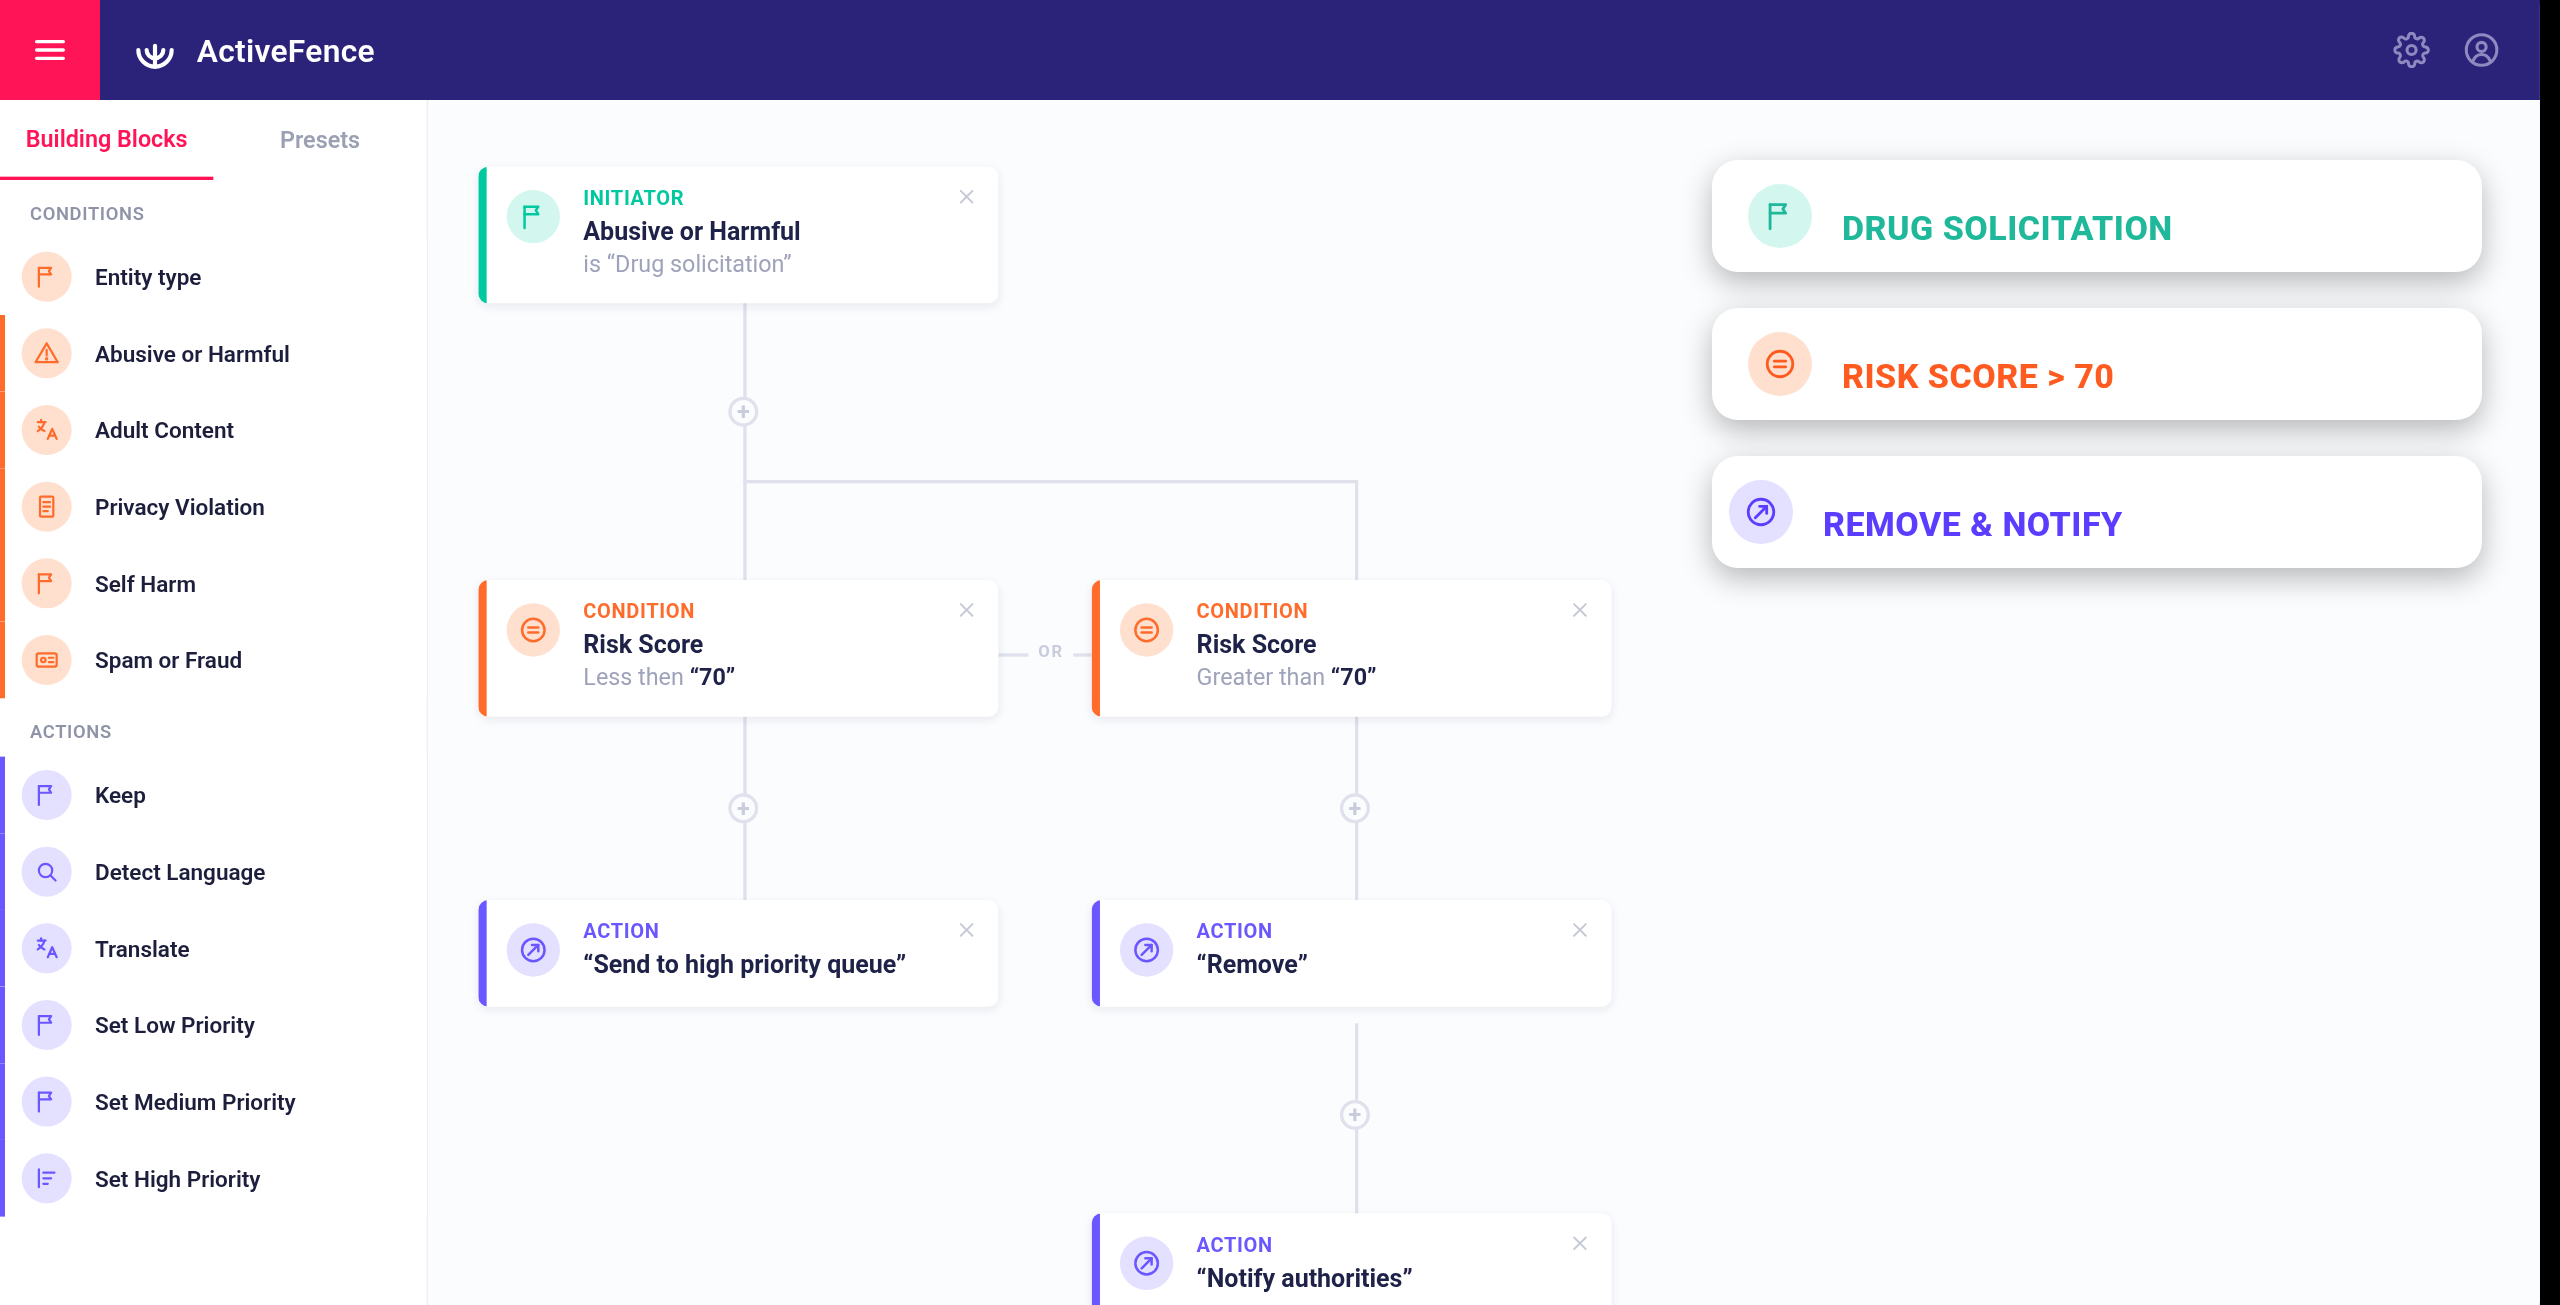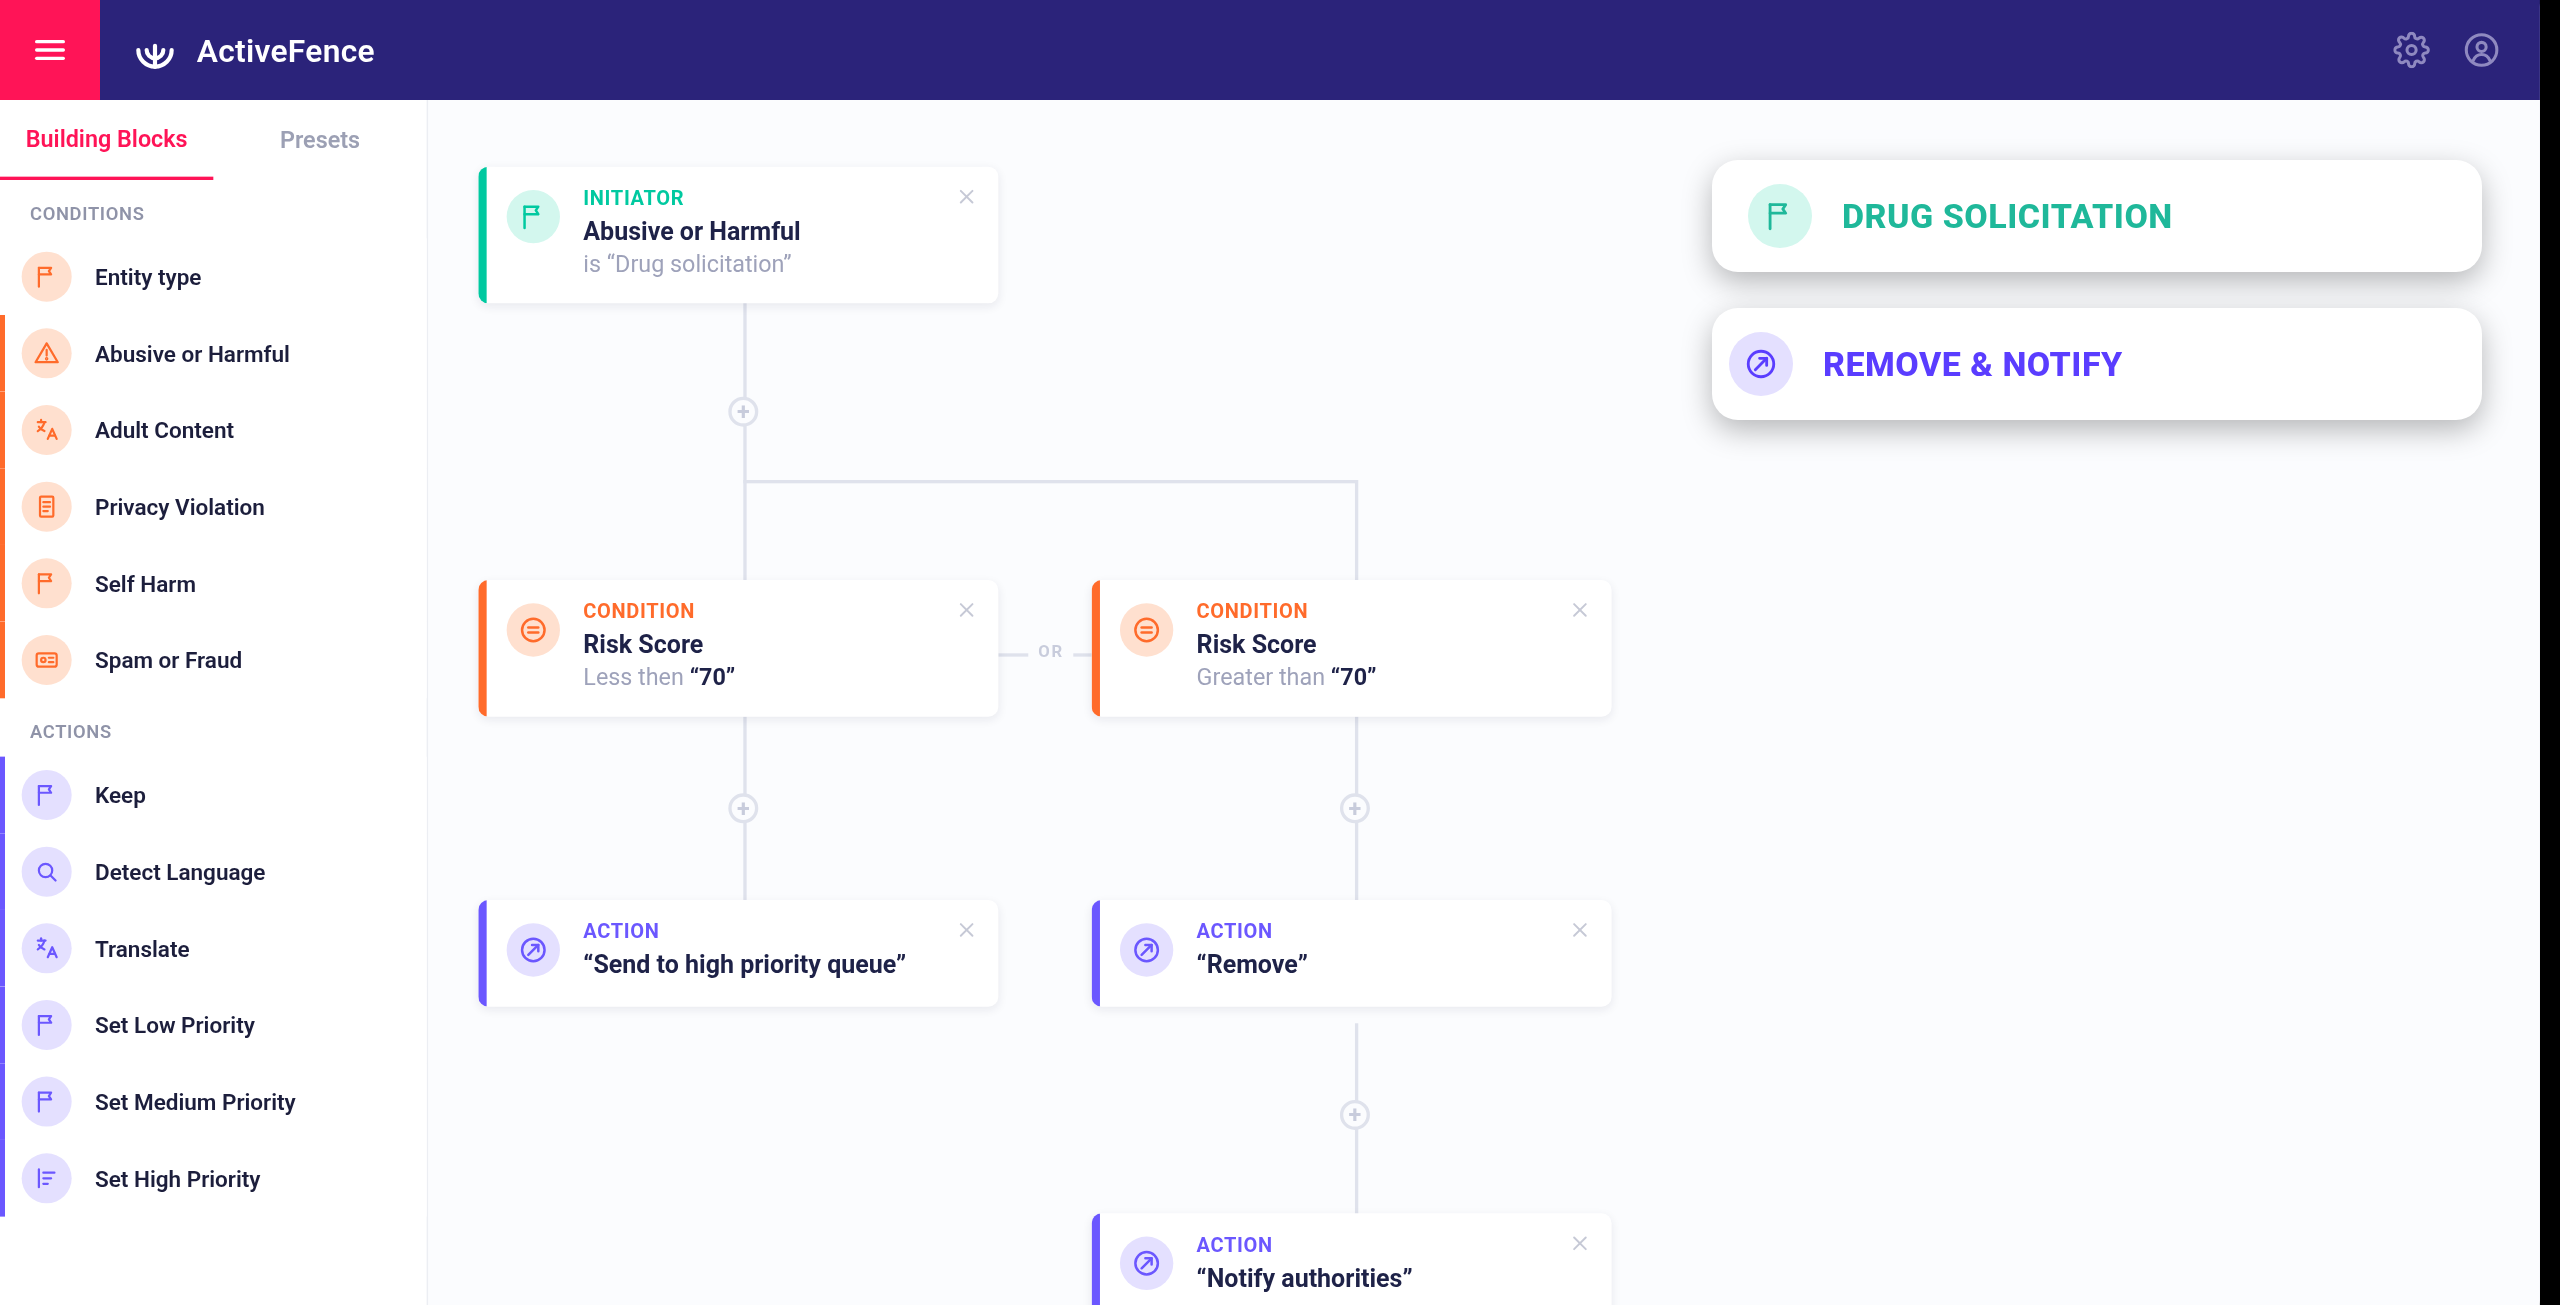--- a/index.html
+++ b/index.html
@@ -58,21 +58,21 @@
 
   
   .vline { position:absolute; width:2px; background:#dfe2ec;}
   .hline { position:absolute; height:2px; background:#dfe2ec;}
   .plus  { position:absolute; width:18px; height:18px; border:2px solid #dfe2ec; border-radius:50%; background:#fbfcfe; display:flex; align-items:center; justify-content:center; color:#c8ccdc; font-size:14px; font-weight:700; cursor:pointer;}
   .or-lbl{ position:absolute; font-size:10px; color:#c8ccdc; font-weight:700; letter-spacing:1px; background:#fbfcfe; padding:0 6px;}
 
   
   .float-panel { position:absolute; left:1712px; top:160px; width:770px; display:flex; flex-direction:column; gap:36px; z-index:50;}
   .add-btn { background:#1fcaa2; color:#fff; border-radius:26px; padding:26px 44px; font-size:37px; font-weight:600; cursor:pointer; box-shadow:0 10px 24px rgba(0,0,0,.25);}
-  .card { background:#fff; border-radius:26px; padding:24px 36px; display:flex; align-items:center; gap:30px; font-size:34px; font-weight:800; letter-spacing:.5px; box-shadow:0 10px 30px rgba(0,0,0,.28);}
+  .card { background:#fff; border-radius:26px; padding:24px 36px; display:flex; align-items:flex-end; gap:30px; font-size:34px; font-weight:800; letter-spacing:.5px; box-shadow:0 10px 30px rgba(0,0,0,.28);}
   .card .c-icon { width:64px; height:64px; border-radius:50%; display:flex; align-items:center; justify-content:center;}
   .card .c-icon svg{ width:34px; height:34px;}
   .card.teal  { color:#1fb89a;} .card.teal  .c-icon{ background:#d3f7ee; color:#1fb89a;}
   .card.orange{ color:#ff5a1f;} .card.orange .c-icon{ background:#ffe0cf; color:#ff5a1f;}
   .card.purple{ color:#5a3dff;padding-left:17px;} .card.purple .c-icon{ background:#e4e0ff; color:#5a3dff;}
 
   
   svg { stroke:currentColor; fill:none; stroke-width:2; stroke-linecap:round; stroke-linejoin:round; }
 </style>
 </head>
@@ -392,20 +392,30 @@
 <div class="float-panel">
   <div class="card teal">
     <div class="c-icon">
         <svg viewBox="0 0 24 24">
           <path d="M5 21V4"></path>
           <path d="M5 4h11l-2 3 2 3H5"></path>
         </svg>
       </div>
     <span>DRUG SOLICITATION</span>
   </div>
+  <div class="card orange">
+    <div class="c-icon">
+        <svg viewBox="0 0 24 24">
+          <circle cx="12" cy="12" r="9"></circle>
+          <line x1="8" y1="10" x2="16" y2="10"></line>
+          <line x1="8" y1="14" x2="16" y2="14"></line>
+        </svg>
+      </div>
+    <span>RISK SCORE &gt; 70</span>
+  </div>
   <div class="card purple">
     <div class="c-icon">
         <svg viewBox="0 0 24 24">
           <circle cx="12" cy="12" r="9"></circle>
           <line x1="8" y1="16" x2="16" y2="8"></line>
           <polyline points="11 8 16 8 16 13"></polyline>
         </svg>
       </div>
     <span>REMOVE &amp; NOTIFY</span>
   </div>

